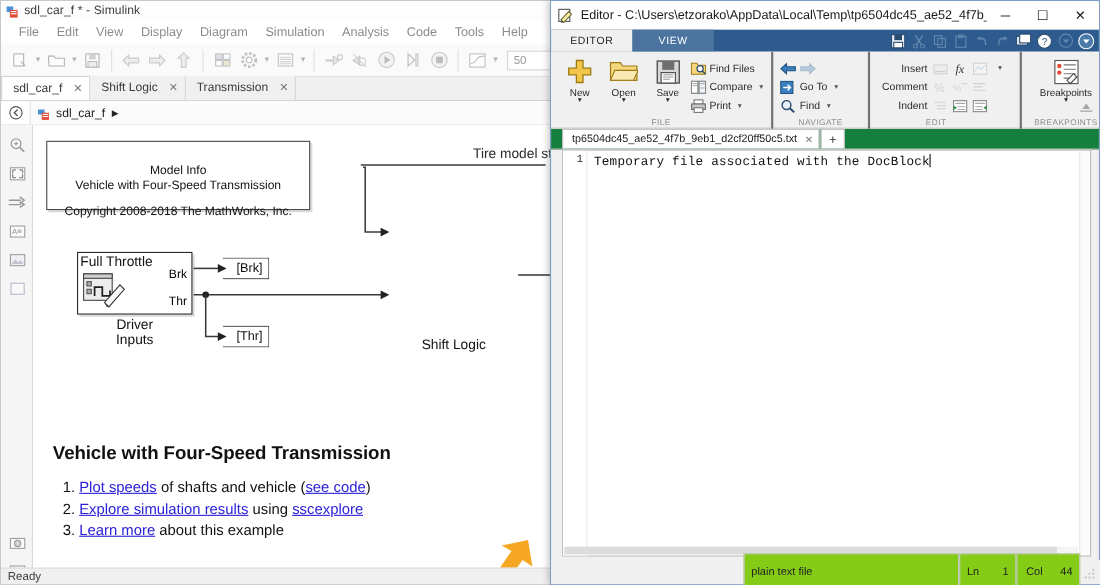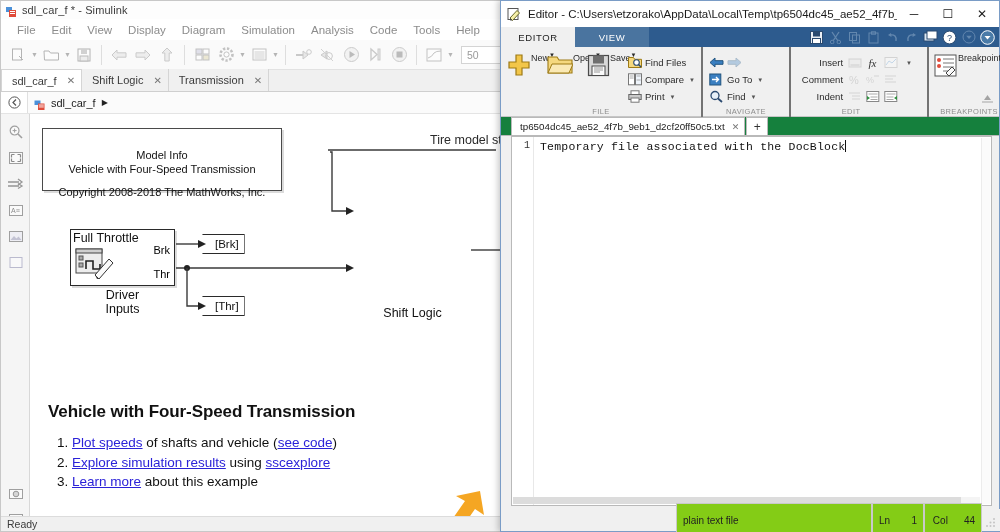--- a/index.html
+++ b/index.html
@@ -212,21 +212,21 @@
     height: 70px; background: #f0f0f0; border-bottom: 1px solid #c6c6c6;
     display: flex; position: relative;
   }
   .rib-group { position: relative; height: 70px; padding: 3px 6px 0 6px; display: flex; }
   .rib-group + .rib-group { border-left: 2px solid #737373; }
   .rib-grouplabel {
     position: absolute; bottom: 1px; left: 0; width: 100%; text-align: center;
     font-size: 7.5px; color: #8d8d8d; letter-spacing: .4px;
   }
   .big-btn {
-    width: 40px; display: flex; 
+    width: 40px; display: flex; flex-direction: column; align-items: center;
     font-size: 9px; color: #2a2a2a; padding-top: 2px;
   }
   .big-btn .bi { width: 26px; height: 26px; display:flex; align-items:center; justify-content:center; }
   .big-btn .bl { margin-top: 1px; }
   .big-btn .bc { font-size: 6px; line-height: 6px; margin-top: 0px; }
   .small-rows { display: flex; flex-direction: column; justify-content: flex-start; padding-top: 4px; }
   .small-row { display: flex; align-items: center; height: 17px; font-size: 9.5px; color: #2a2a2a; }
   .small-row .si { width: 15px; height: 15px; display:flex; align-items:center; justify-content:center; margin-right: 3px; }
   .small-row .sl2 { white-space: nowrap; }
   .small-row .sc { font-size: 6px; margin-left: 5px; color: #555; }

